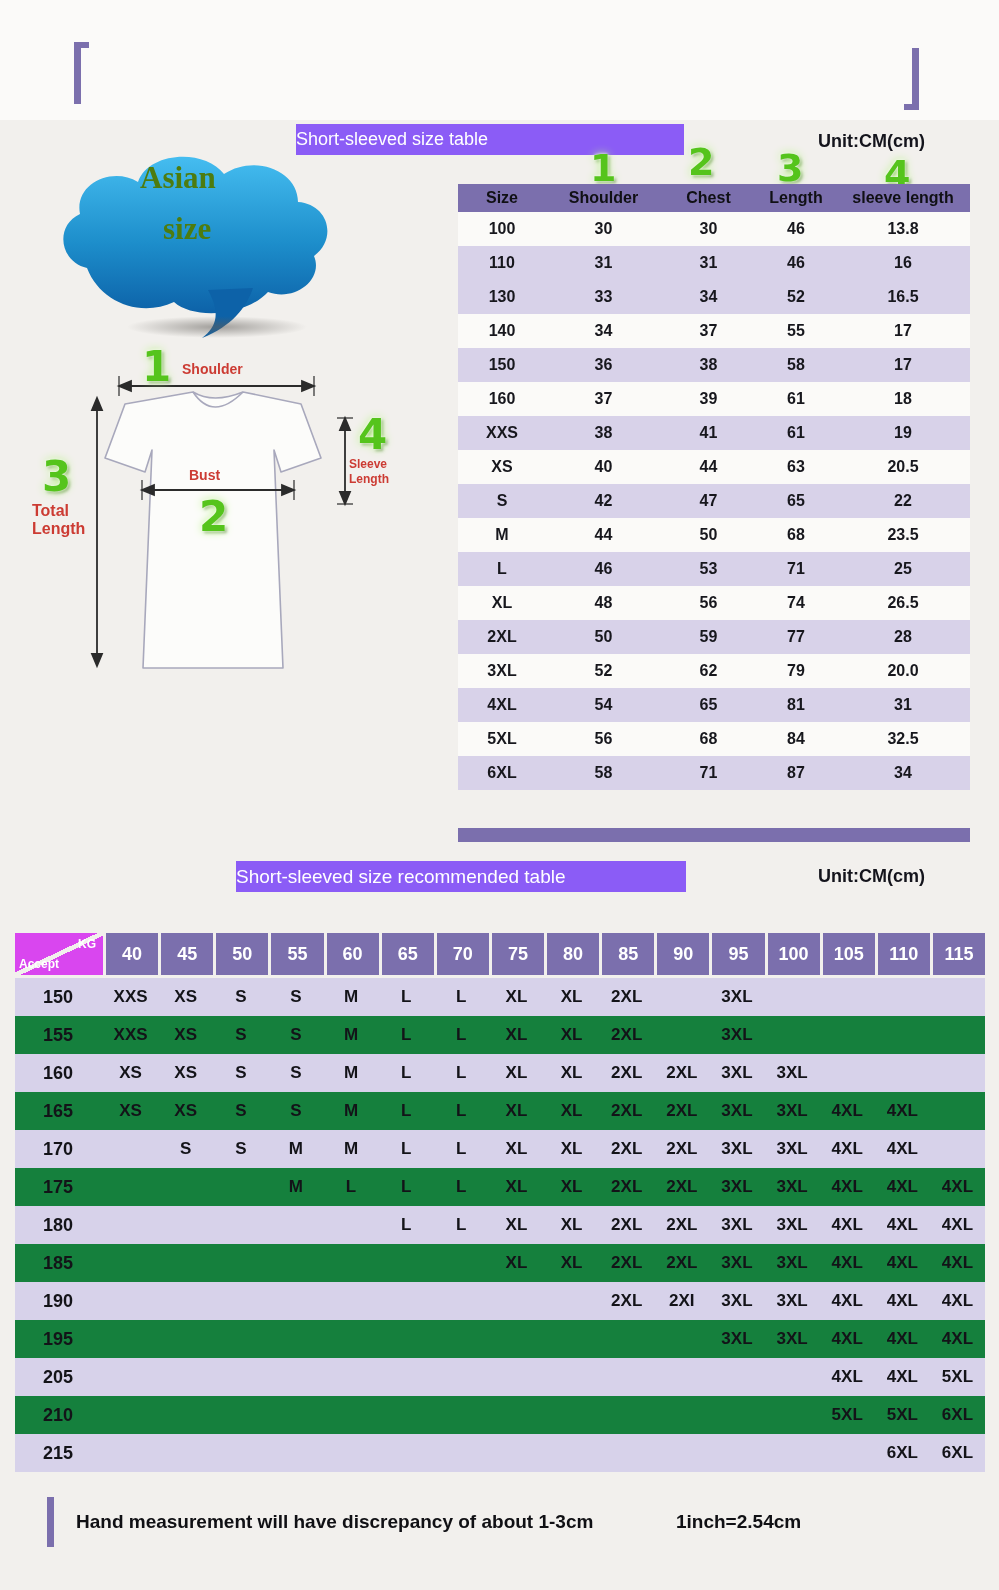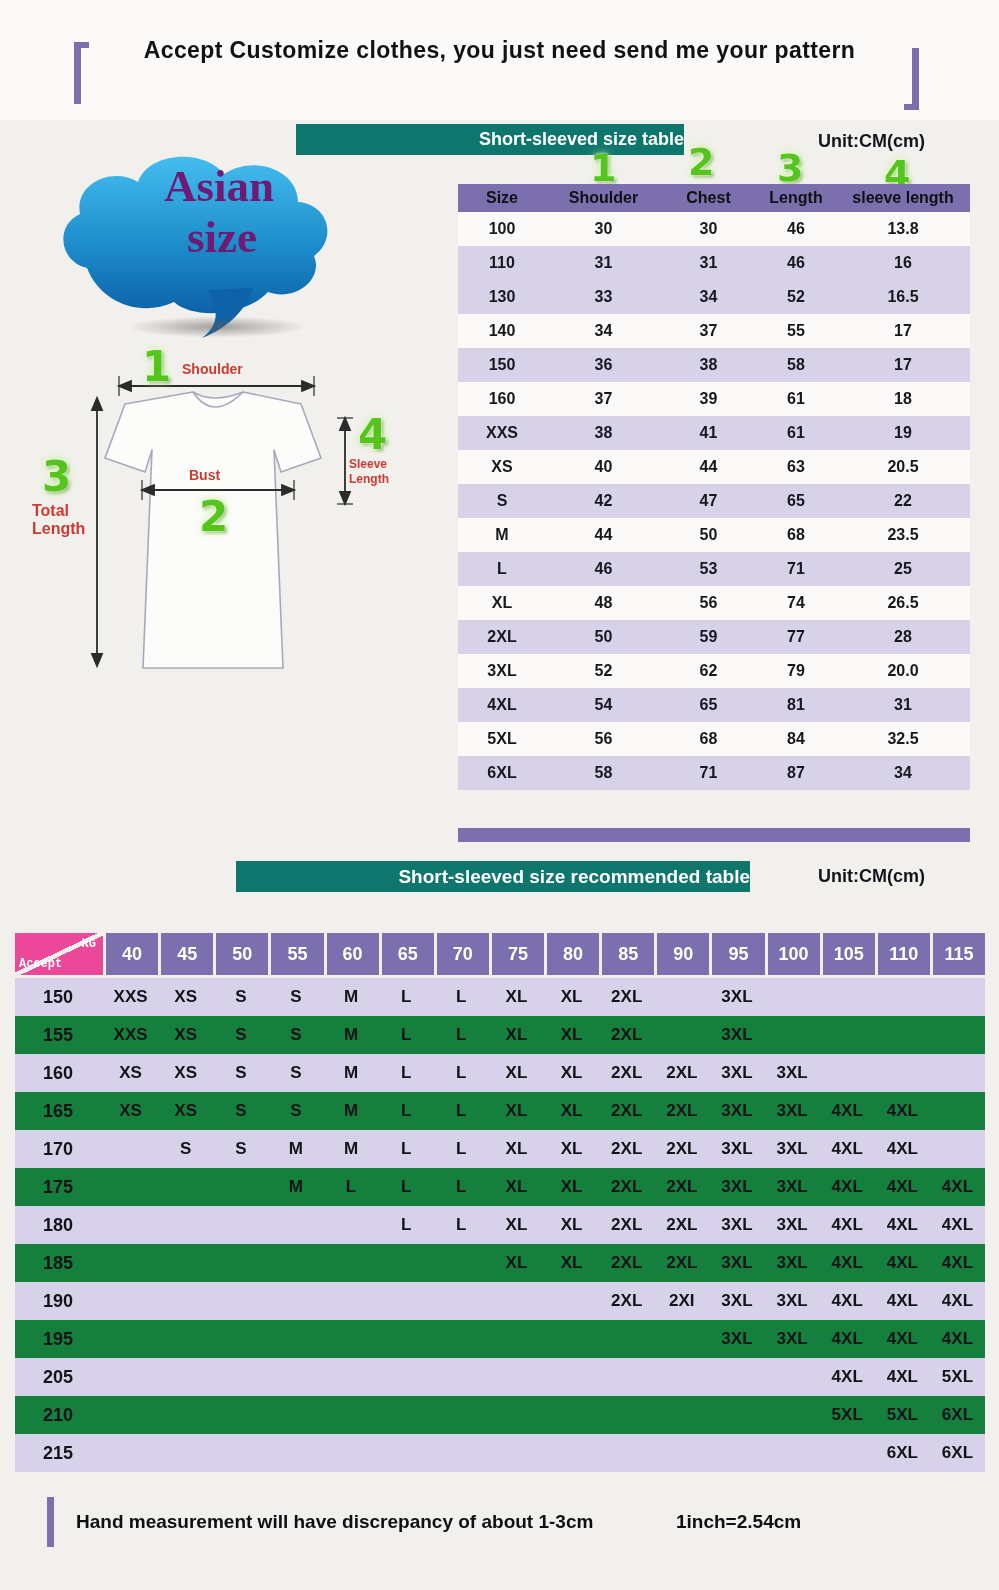--- a/index.html
+++ b/index.html
@@ -10,31 +10,31 @@
   
   .banner{position:absolute;left:0;top:34px;width:100%;text-align:center;font-weight:bold;
           font-size:23px;letter-spacing:.4px;color:#111;line-height:32px;}
   .bracket{position:absolute;background:#7b6fad;}
   .bracket-left{left:74px;top:42px;width:7px;height:62px;}
   .bracket-left::before{content:"";position:absolute;left:0;top:0;width:15px;height:6px;background:#7b6fad;}
   .bracket-right{left:912px;top:48px;width:7px;height:62px;}
   .bracket-right::before{content:"";position:absolute;right:0;bottom:0;width:15px;height:6px;background:#7b6fad;}
 
   
-  .bar{position:absolute;background:#0f766e;color:#fff;font-weight:bold;text-align:right;}
+  .bar{position:absolute;background:#8b5cf6;color:#fff;font-weight:normal;text-align:left;}
   .bar1{left:296px;top:124px;width:388px;height:31px;font-size:18px;line-height:31px;}
-  .bar2{left:236px;top:861px;width:514px;height:31px;font-size:19px;line-height:31px;}
+  .bar2{left:236px;top:861px;width:450px;height:31px;font-size:19px;line-height:31px;}
   .unit{position:absolute;font-weight:bold;font-size:18px;color:#14141c;}
   .unit1{left:818px;top:131px;}
   .unit2{left:818px;top:866px;}
 
   
   .cloud-svg{position:absolute;left:42px;top:140px;}
   .cloud-text{position:absolute;font-family:"Liberation Serif",serif;font-weight:bold;
-              font-size:45px;color:#701a75;margin-left:24px;}
+              font-size:31px;color:#4d7c0f;}
   .ct1{left:140px;top:160px;}
   .ct2{left:163px;top:211px;}
   .cloud-shadow{position:absolute;left:126px;top:316px;width:182px;height:22px;
       background:radial-gradient(ellipse at center, rgba(95,92,88,.55) 0%, rgba(95,92,88,0) 70%);}
 
   
   .shirt-svg{position:absolute;left:15px;top:340px;}
   .gnum{position:absolute;font-family:"DejaVu Sans",sans-serif;font-weight:bold;font-size:42px;
         color:#55c41c;text-shadow:0 0 3px #ffffff,0 0 10px #b9f287,2px 2px 3px rgba(44,100,12,.55);}
   .gnum-t{font-size:38px;}
@@ -63,21 +63,21 @@
   table.size th:nth-child(5){width:134px;}
   table.size td{text-align:center;font-size:16px;height:34px;padding:0;background:#fbfaf8;}
   table.size tr.alt td{background:#d8d2e9;}
   .size-footer{position:absolute;left:458px;top:828px;width:512px;height:14px;background:#7b6fad;}
 
   
   .rec{position:absolute;left:15px;top:933px;width:970px;font-weight:bold;color:#131318;}
   .rec-header{display:grid;grid-template-columns:88px repeat(16,1fr);height:42px;margin-bottom:3px;}
   .rec-h{background:#7b6fad;color:#fff;font-size:18px;display:flex;align-items:center;
          justify-content:center;border-left:3px solid #f2f0ed;box-sizing:border-box;}
-  .rec-corner{position:relative;background:#ec4899;color:#fff;font-size:12px;font-family:Liberation Mono, monospace;}
+  .rec-corner{position:relative;background:#d946ef;color:#fff;font-size:12px;}
   .rec-corner::after{content:"";position:absolute;left:0;top:0;right:0;bottom:0;z-index:1;
       background:linear-gradient(to bottom right,transparent 47%,#f2f0ed 47%,#f2f0ed 53%,transparent 53%);}
   .rec-corner .kg{position:absolute;top:4px;right:7px;z-index:2;}
   .rec-corner .hgt{position:absolute;bottom:4px;left:4px;z-index:2;}
   .rec-row{display:grid;grid-template-columns:88px repeat(16,1fr);height:38px;align-items:center;}
   .rec-row.light{background:#d7d2ea;}
   .rec-row.dark{background:#15803d;}
   .rec-height{padding-left:28px;font-size:18px;box-sizing:border-box;}
   .rec-c{text-align:center;font-size:17px;}
 
@@ -88,21 +88,20 @@
 </style>
 </head>
 <body>
 
 <div class="page">
   <div class="top-strip"></div>
 
   <div class="bracket bracket-left"></div>
   <div class="bracket bracket-right"></div>
   <div class="banner">
-    <div>Accept Customize clothes, you just need send me your pattern</div>
   </div>
 
   <div class="bar bar1">Short-sleeved size  table</div>
   <div class="unit unit1">Unit:CM(cm)</div>
 
   <svg class="cloud-svg" width="300" height="210" viewBox="0 0 300 210">
     <defs>
       <linearGradient id="cg" x1="0" y1="0" x2="0" y2="1">
         <stop offset="0" stop-color="#45bdf0"></stop>
         <stop offset="0.55" stop-color="#1d8ecb"></stop>

